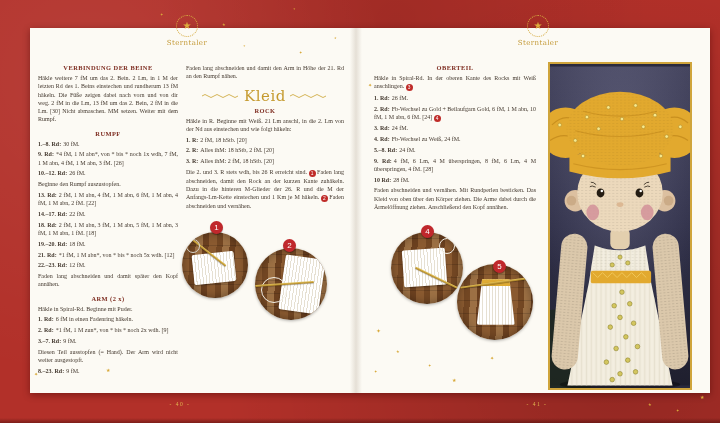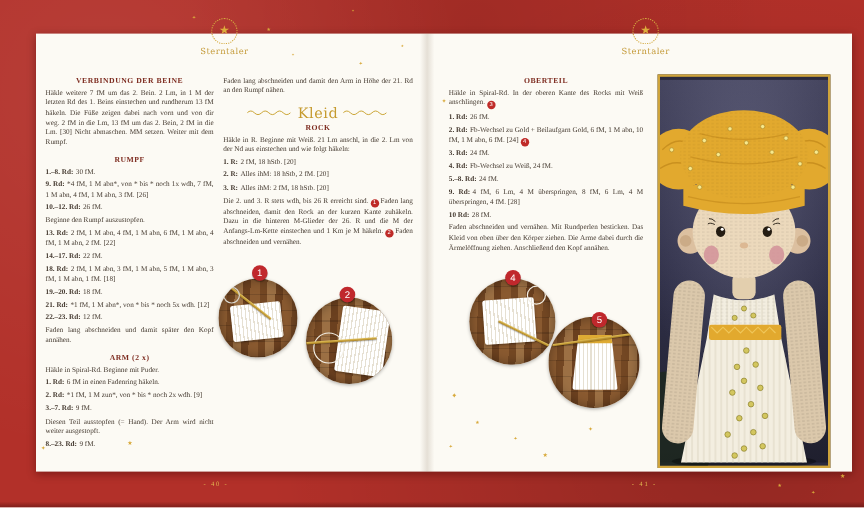--- a/index.html
+++ b/index.html
@@ -29,21 +29,21 @@
      letter-spacing:0.45px;margin:6px 0 3px;}
   .h.first{margin-top:0;}
   .ln{font-size:6px;line-height:1.38;color:#44392f;text-align:justify;margin:2.5px 0;}
   .lb{font-weight:bold;margin-right:2px;}
   .lb:empty{margin:0;}
   .ib{display:inline-block;width:7px;height:7px;border-radius:50%;background:#bf2b28;
     color:#fff;font-size:4.8px;line-height:7px;text-align:center;font-style:normal;
     vertical-align:-1px;margin:0 1.5px;font-family:"Liberation Sans",sans-serif;}
   .ib:empty{display:none;}
   .kleid-row{display:flex;align-items:center;justify-content:center;gap:4px;margin:6px 0 2px;}
-  .kleid-txt{color:#c59a2e;font-size:12px;font-family:"DejaVu Serif",serif;letter-spacing:0.5px;}
+  .kleid-txt{color:#c59a2e;font-size:15px;font-family:"DejaVu Serif",serif;letter-spacing:0.5px;}
   
   .photo{position:absolute;border-radius:50%;overflow:hidden;z-index:3;
     box-shadow:0 1px 3px rgba(0,0,0,0.3), inset 0 0 10px rgba(0,0,0,0.35);
     background:
       repeating-linear-gradient(0deg, rgba(0,0,0,0.14) 0 1px, rgba(0,0,0,0) 1px 13px),
       repeating-linear-gradient(92deg, #8a5a30 0 8px, #734723 8px 14px, #9c7044 14px 21px, #6b401f 21px 27px);}
   .swatch{position:absolute;background:repeating-linear-gradient(90deg,#ffffff 0 2.2px,#e6e0d2 2.2px 3.2px);
     border-radius:2px;box-shadow:0 1px 2px rgba(0,0,0,0.35);}
   .hook{position:absolute;height:2px;border-radius:1px;
     background:linear-gradient(#e8c75f,#a67c1e);box-shadow:0 0.5px 1px rgba(0,0,0,0.4);}

